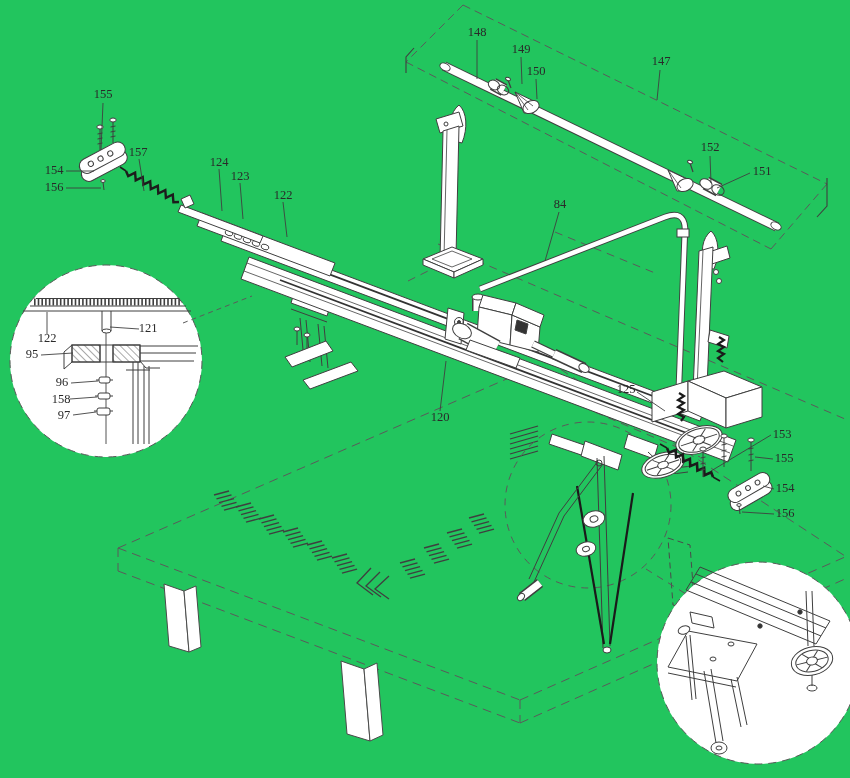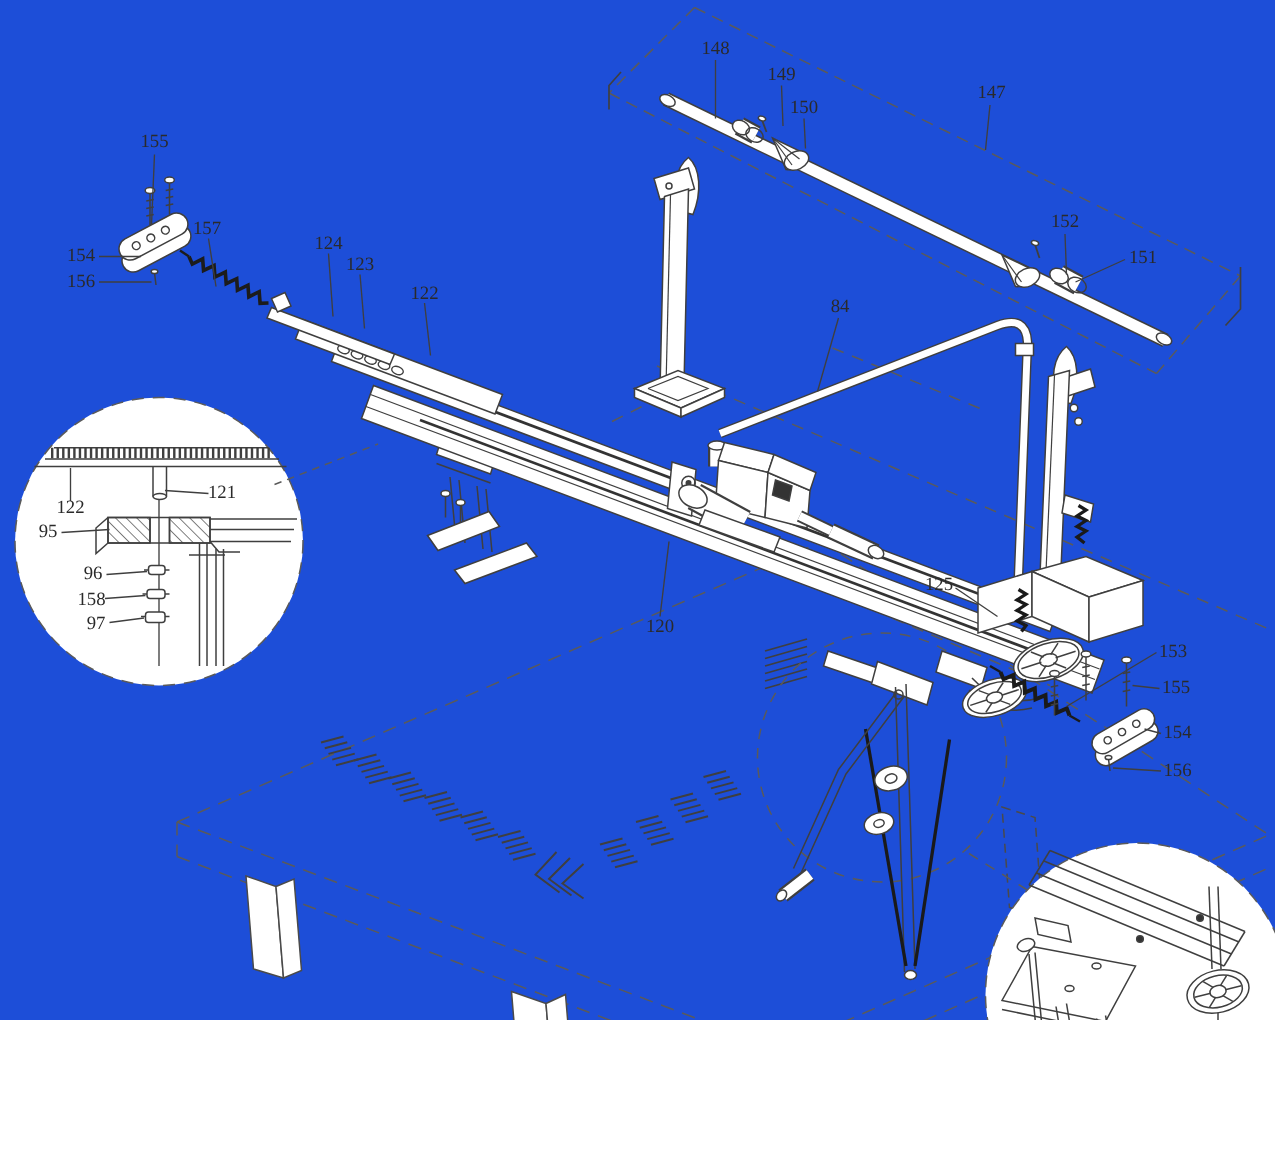--- a/index.html
+++ b/index.html
@@ -1,16 +1,16 @@
 <!DOCTYPE html>
 <html><head>
 <meta charset="utf-8">
 <style>
   html,body{margin:0;padding:0;background:#ffffff;}
-  #stage{position:relative;width:850px;height:680px;background:#1d4ed8;overflow:hidden;
+  #stage{position:relative;width:850px;height:778px;background:#22c55e;overflow:hidden;
          font-family:"Liberation Serif", serif;}
   svg{position:absolute;left:0;top:0;}
   text.lbl{font-family:"Liberation Serif", serif;font-size:12.5px;fill:#2a2a2a;}
 </style>
 </head>
 <body>
 
 <div id="stage">
 <svg width="850" height="778" viewBox="0 0 850 778">
   <defs>

